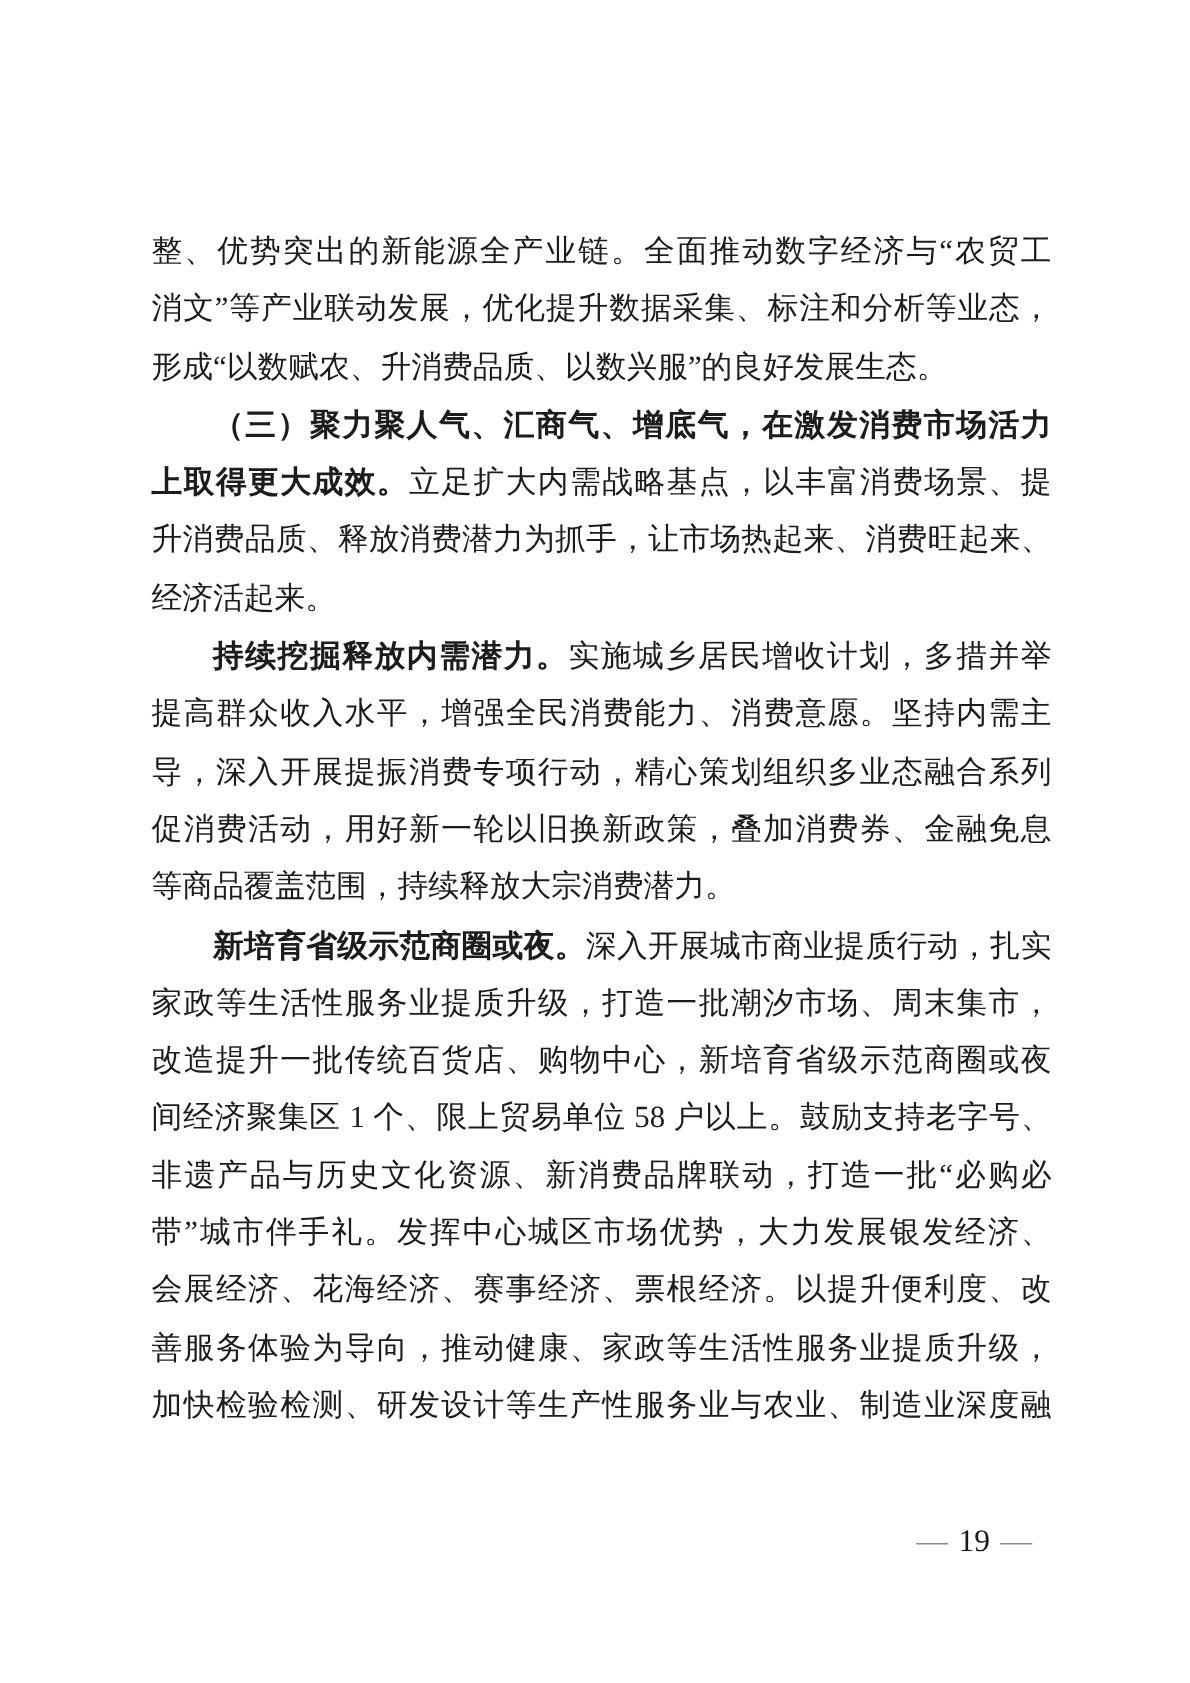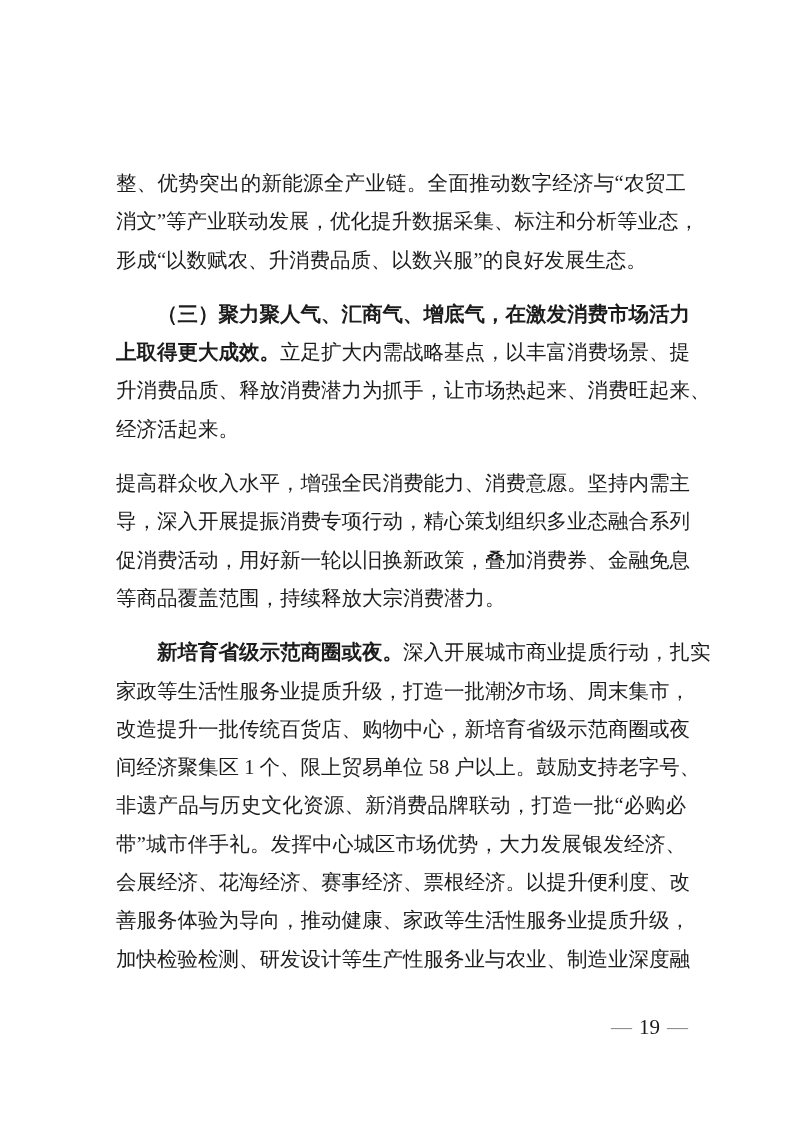--- a/index.html
+++ b/index.html
@@ -16,21 +16,21 @@
     font-family: "Liberation Serif", "DejaVu Serif", serif;
     color: #1c1c1c;
   }
   .text-block {
     position: absolute;
     left: 100px;
     top: 148px;
     width: 602px;
   }
   .paragraph {
-    margin: 16px;
+    margin: 1px;
     padding: 0;
   }
   .line {
     height: 38.3px;
     line-height: 38.3px;
     font-size: 20.5px;
     text-align: justify;
     text-align-last: justify;
     overflow: visible;
     white-space: nowrap;
@@ -76,20 +76,21 @@
         <div class="line"><span class="run">消文”等产业联动发展，优化提升数据采集、标注和分析等业态，</span></div>
         <div class="line no-stretch"><span class="run">形成“以数赋农、升消费品质、以数兴服”的良好发展生态。</span></div>
       </div>
       <div class="paragraph">
         <div class="line indent"><span class="run bold">（三）聚力聚人气、汇商气、增底气，在激发消费市场活力</span></div>
         <div class="line"><span class="run bold">上取得更大成效。</span><span class="run">立足扩大内需战略基点，以丰富消费场景、提</span></div>
         <div class="line"><span class="run">升消费品质、释放消费潜力为抓手，让市场热起来、消费旺起来、</span></div>
         <div class="line no-stretch"><span class="run">经济活起来。</span></div>
       </div>
       <div class="paragraph">
+        <div class="line indent"><span class="run bold">持续挖掘释放内需潜力。</span><span class="run">实施城乡居民增收计划，多措并举</span></div>
         <div class="line"><span class="run">提高群众收入水平，增强全民消费能力、消费意愿。坚持内需主</span></div>
         <div class="line"><span class="run">导，深入开展提振消费专项行动，精心策划组织多业态融合系列</span></div>
         <div class="line"><span class="run">促消费活动，用好新一轮以旧换新政策，叠加消费券、金融免息</span></div>
         <div class="line no-stretch"><span class="run">等商品覆盖范围，持续释放大宗消费潜力。</span></div>
       </div>
       <div class="paragraph">
         <div class="line indent"><span class="run bold">新培育省级示范商圈或夜。</span><span class="run">深入开展城市商业提质行动，扎实</span></div>
         <div class="line"><span class="run">家政等生活性服务业提质升级，打造一批潮汐市场、周末集市，</span></div>
         <div class="line"><span class="run">改造提升一批传统百货店、购物中心，新培育省级示范商圈或夜</span></div>
         <div class="line"><span class="run">间经济聚集区 1 个、限上贸易单位 58 户以上。鼓励支持老字号、</span></div>

